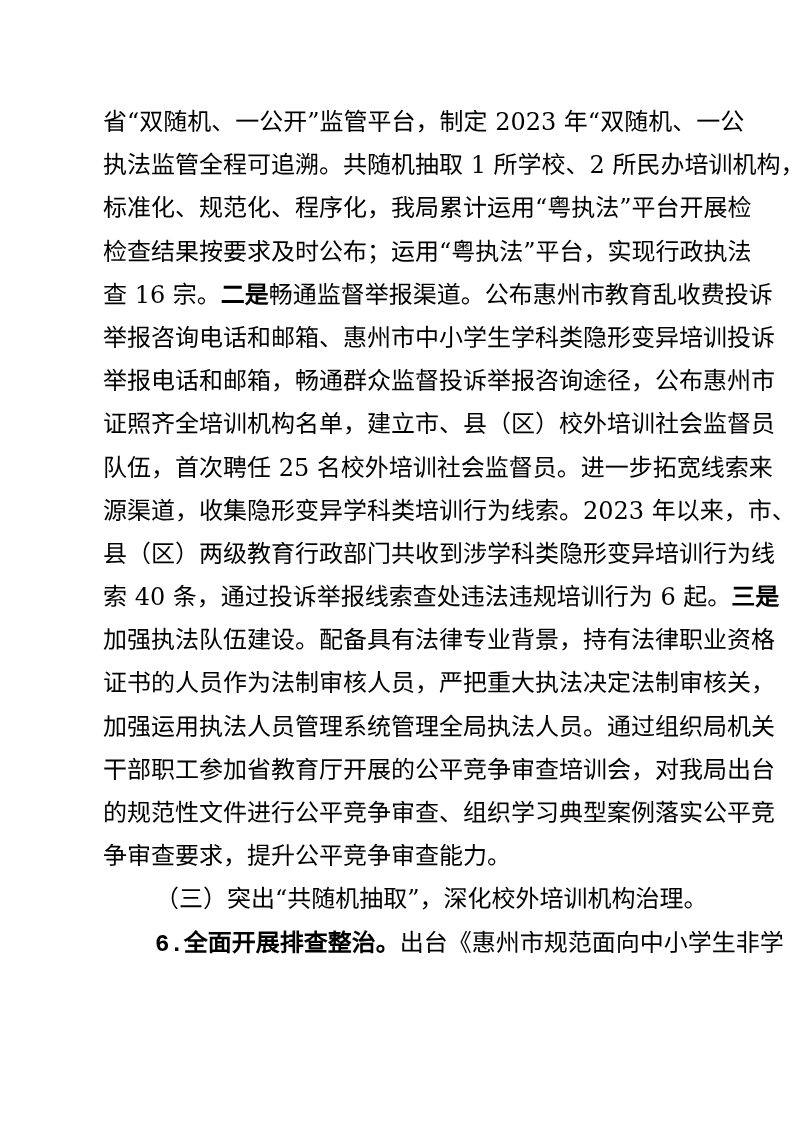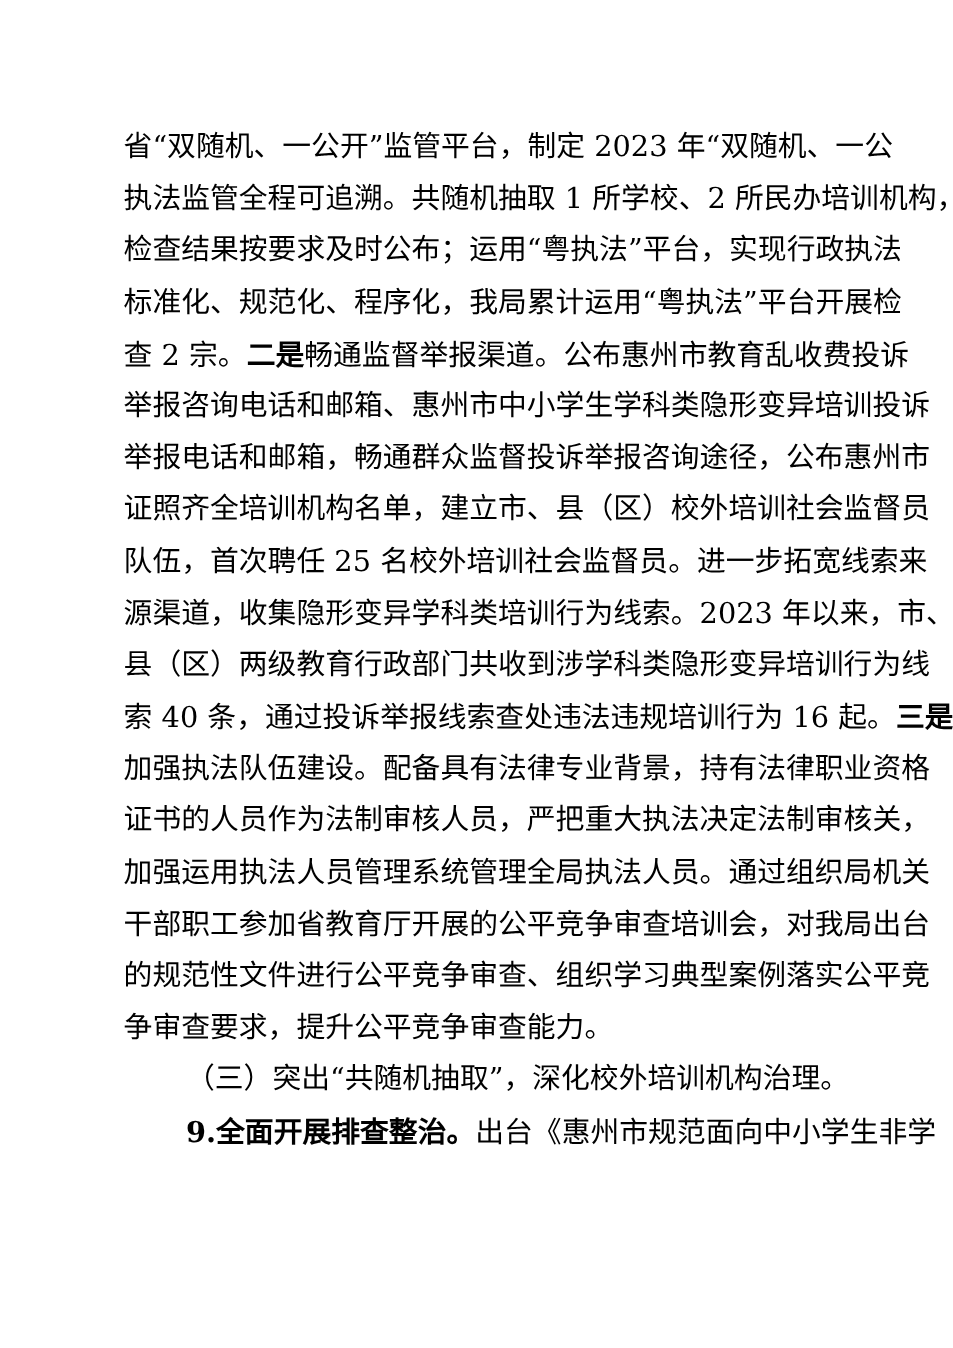--- a/index.html
+++ b/index.html
@@ -43,51 +43,52 @@
     text-align: left;
     text-align-last: left;
   }
 
   .line.indent {
     text-indent: 52px;
   }
 
   .bold {
     font-weight: bold;
+    font-family: Liberation Mono, monospace;
   }
 </style>
 </head>
 <body>
 
 <div class="page" style="background: rgb(255, 255, 255); color: rgb(0, 0, 0); width: 794px; height: 1123px;">
   <div class="text-column">
 
     <div>
       <div class="line"><span>省“双随机、一公开”监管平台，制定 2023 年“双随机、一公</span></div>
       <div class="line"><span>执法监管全程可追溯。共随机抽取 1 所学校、2 所民办培训机构，</span></div>
+      <div class="line"><span>标准化、规范化、程序化，我局累计运用“粤执法”平台开展检</span></div>
       <div class="line"><span>检查结果按要求及时公布；运用“粤执法”平台，实现行政执法</span></div>
-      <div class="line"><span>标准化、规范化、程序化，我局累计运用“粤执法”平台开展检</span></div>
-      <div class="line"><span>查 2 宗。</span><span class="bold">二是</span><span>畅通监督举报渠道。公布惠州市教育乱收费投诉</span></div>
+      <div class="line"><span>查 16 宗。</span><span class="bold">二是</span><span>畅通监督举报渠道。公布惠州市教育乱收费投诉</span></div>
       <div class="line"><span>举报咨询电话和邮箱、惠州市中小学生学科类隐形变异培训投诉</span></div>
       <div class="line"><span>举报电话和邮箱，畅通群众监督投诉举报咨询途径，公布惠州市</span></div>
       <div class="line"><span>证照齐全培训机构名单，建立市、县（区）校外培训社会监督员</span></div>
       <div class="line"><span>队伍，首次聘任 25 名校外培训社会监督员。进一步拓宽线索来</span></div>
       <div class="line"><span>源渠道，收集隐形变异学科类培训行为线索。2023 年以来，市、</span></div>
       <div class="line"><span>县（区）两级教育行政部门共收到涉学科类隐形变异培训行为线</span></div>
-      <div class="line"><span>索 40 条，通过投诉举报线索查处违法违规培训行为 16 起。</span><span class="bold">三是</span></div>
+      <div class="line"><span>索 40 条，通过投诉举报线索查处违法违规培训行为 6 起。</span><span class="bold">三是</span></div>
       <div class="line"><span>加强执法队伍建设。配备具有法律专业背景，持有法律职业资格</span></div>
       <div class="line"><span>证书的人员作为法制审核人员，严把重大执法决定法制审核关，</span></div>
       <div class="line"><span>加强运用执法人员管理系统管理全局执法人员。通过组织局机关</span></div>
       <div class="line"><span>干部职工参加省教育厅开展的公平竞争审查培训会，对我局出台</span></div>
       <div class="line"><span>的规范性文件进行公平竞争审查、组织学习典型案例落实公平竞</span></div>
       <div class="line plain"><span>争审查要求，提升公平竞争审查能力。</span></div>
     </div>
 
     <div>
       <div class="line plain indent"><span>（三）突出“共随机抽取”，深化校外培训机构治理。</span></div>
     </div>
 
     <div>
-      <div class="line indent"><span class="bold">9.全面开展排查整治。</span><span>出台《惠州市规范面向中小学生非学</span></div>
+      <div class="line indent"><span class="bold">6.全面开展排查整治。</span><span>出台《惠州市规范面向中小学生非学</span></div>
     </div>
 
   </div>
 </div>
 
 </body></html>

